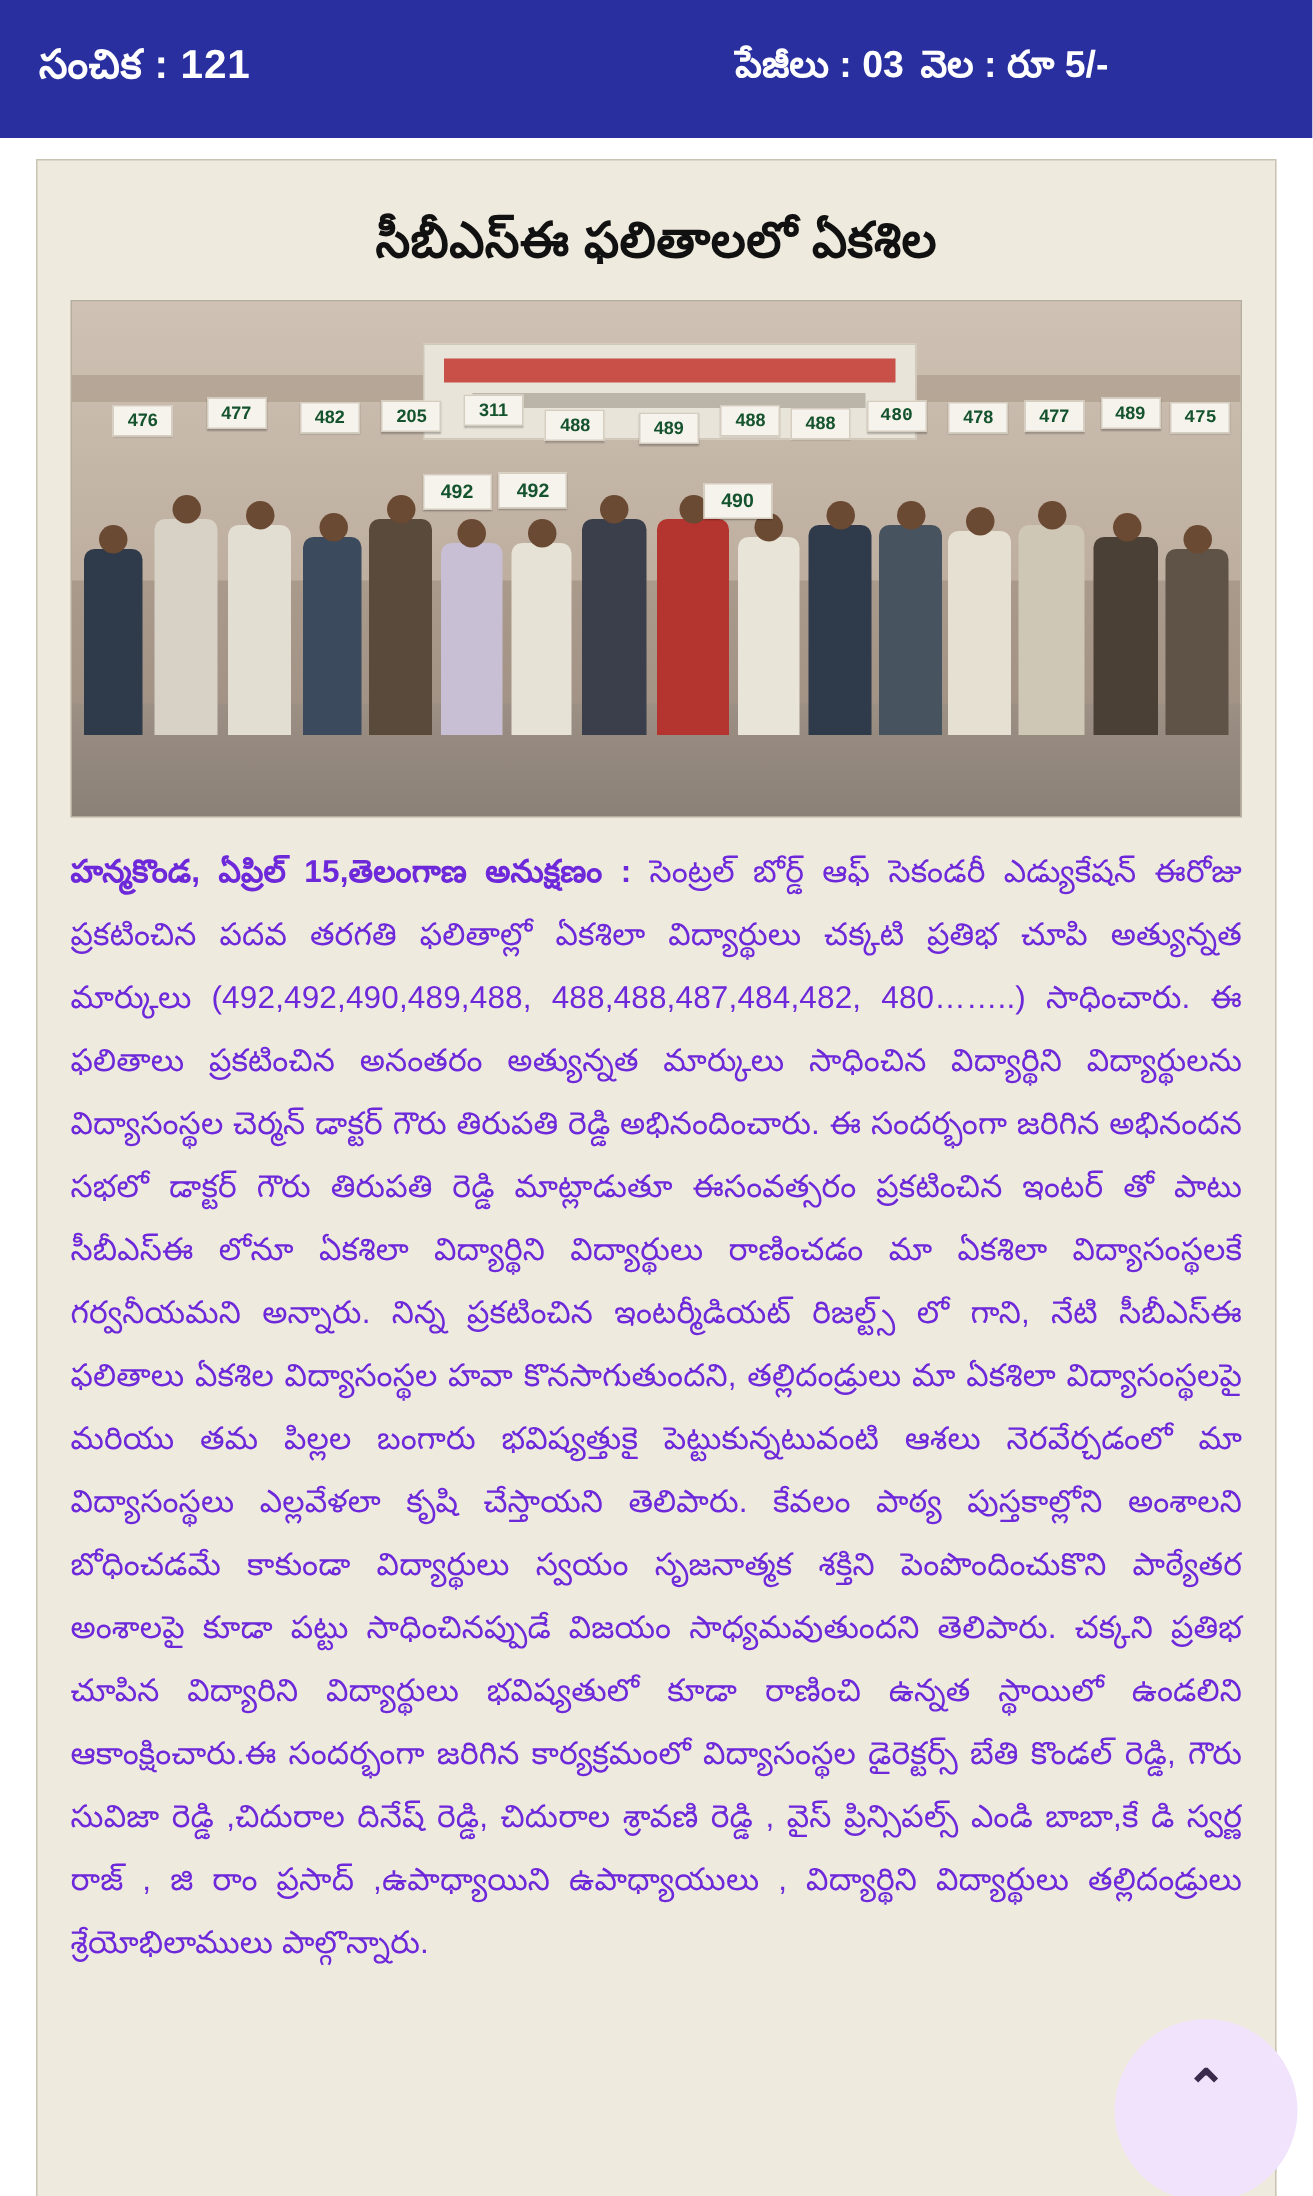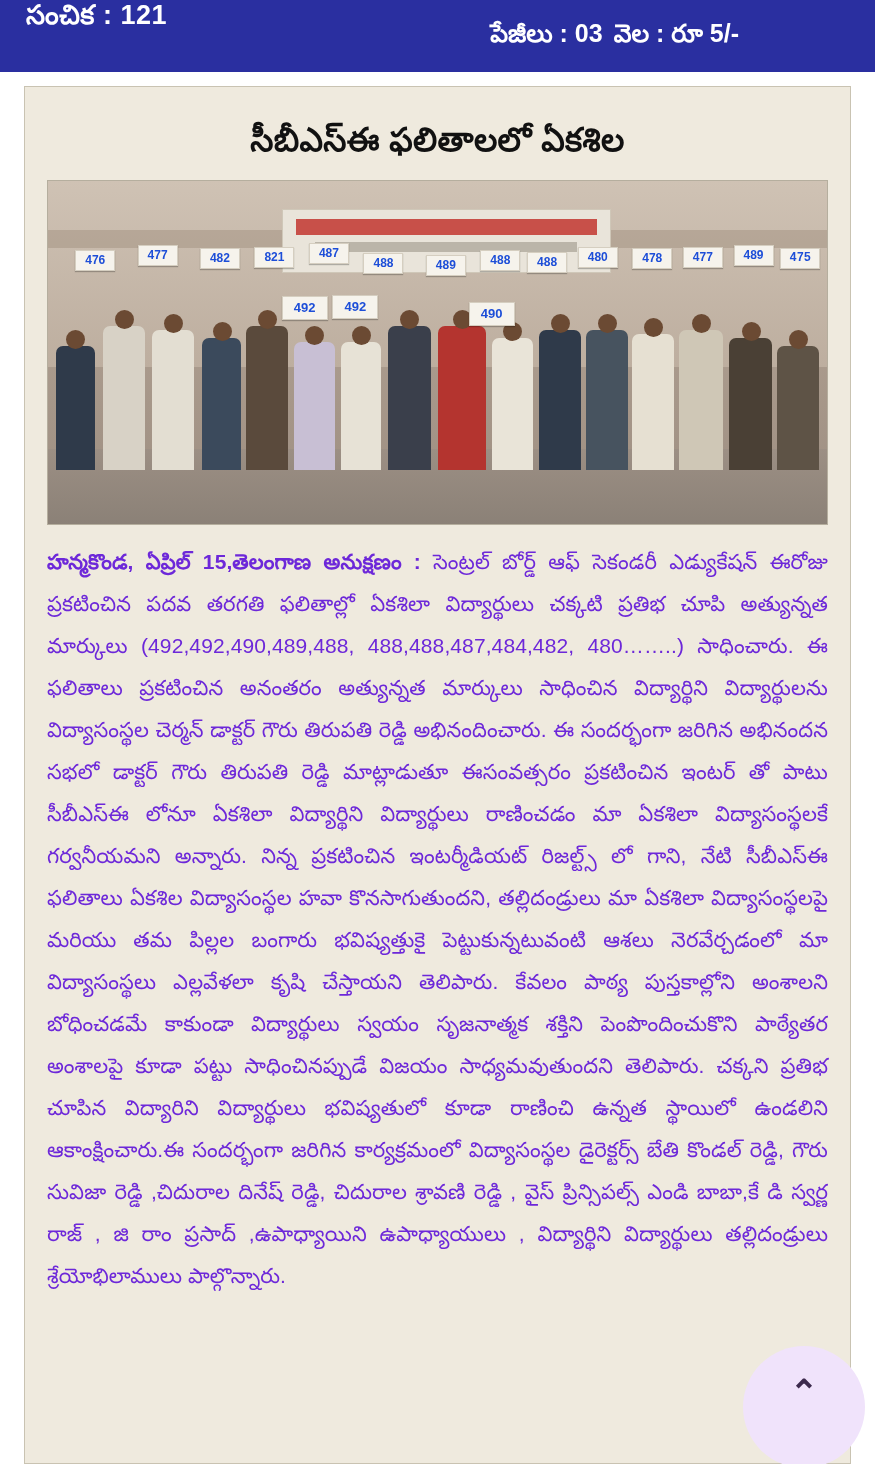--- a/index.html
+++ b/index.html
@@ -10,24 +10,25 @@
   body {
     width: 875px;
     height: 1464px;
     font-family: "Liberation Sans", sans-serif;
     overflow: hidden;
     position: relative;
   }
   
   .masthead {
     width: 875px;
-    height: 72px;
+    height: 92px;
     background: #2a2fa0;
     color: #ffffff;
     display: flex;
+    align-items: center;
     box-sizing: border-box;
     padding: 0 26px;
   }
   .masthead .issue {
     font-size: 27px;
     font-weight: bold;
     letter-spacing: 0.5px;
     white-space: nowrap;
   }
   .masthead .right-group {
@@ -118,21 +119,21 @@
     top: -16px; left: 50%;
     width: 19px; height: 19px;
     margin-left: -9px;
     border-radius: 50%;
     background: #6b4a33;
   }
   .placard {
     position: absolute;
     background: #f6f3ec;
     border: 1px solid #d5cec0;
-    color: #1d4ed8;
+    color: #14532d;
     font-weight: bold;
     font-size: 12px;
     text-align: center;
     line-height: 18px;
     width: 38px; height: 19px;
     box-shadow: 0 1px 1px rgba(0,0,0,.25);
   }
   
   .article {
     margin-top: 16px;
@@ -241,27 +242,27 @@
             <span class="head"></span>
           </div>
         <div class="person" style="left:93.6%;width:5.4%; height:62%; background:#5e5346;">
             <span class="head"></span>
           </div>
       </div>
 
       <div class="placard" style="left:3.5%;  top:20%;">476</div>
       <div class="placard" style="left:11.5%; top:18.5%;">477</div>
       <div class="placard" style="left:19.5%; top:19.5%;">482</div>
-      <div class="placard" style="left:26.5%; top:19%;">821</div>
-      <div class="placard" style="left:33.5%; top:18%;">487</div>
+      <div class="placard" style="left:26.5%; top:19%;">205</div>
+      <div class="placard" style="left:33.5%; top:18%;">311</div>
       <div class="placard" style="left:40.5%; top:21%;">488</div>
       <div class="placard" style="left:48.5%; top:21.5%;">489</div>
       <div class="placard" style="left:55.5%; top:20%;">488</div>
       <div class="placard" style="left:61.5%; top:20.5%;">488</div>
-      <div class="placard" style="left:68%;   top:19%;">480</div>
+      <div class="placard" style="left:68%;   top:19%;font-family:Liberation Mono, monospace;">480</div>
       <div class="placard" style="left:75%;   top:19.5%;">478</div>
       <div class="placard" style="left:81.5%; top:19%;">477</div>
       <div class="placard" style="left:88%;   top:18.5%;">489</div>
       <div class="placard" style="left:94%;   top:19.5%;font-family:Liberation Mono, monospace;">475</div>
 
       <div class="placard" style="left:30%;  top:33.5%; width:44px; height:22px; line-height:21px; font-size:13px;">492</div>
       <div class="placard" style="left:36.5%;top:33%;  width:44px; height:22px; line-height:21px; font-size:13px;">492</div>
       <div class="placard" style="left:54%;  top:35%;  width:44px; height:22px; line-height:21px; font-size:13px;">490</div>
     </div>
 

